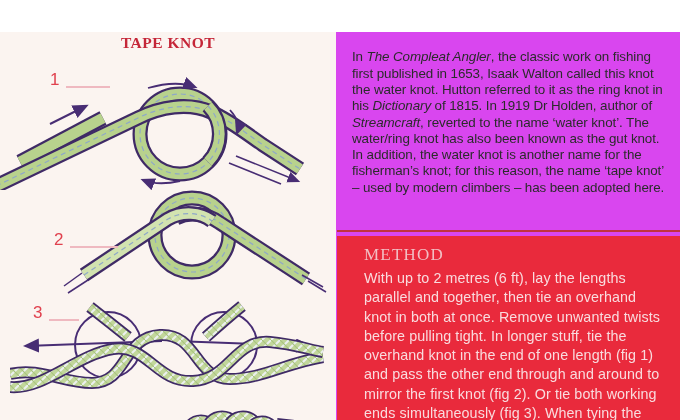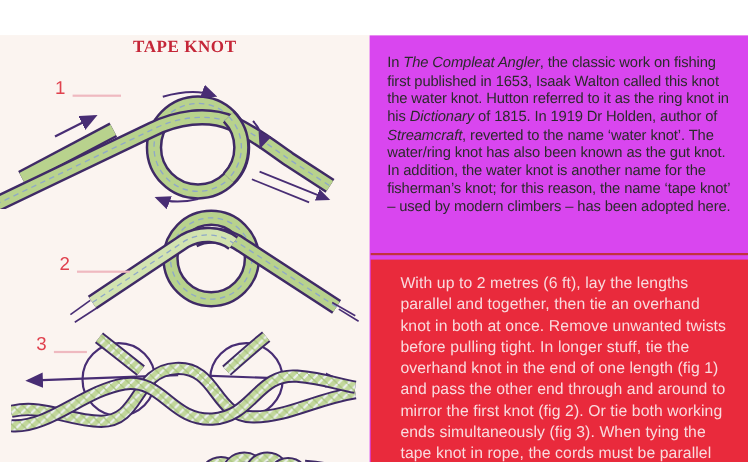--- a/index.html
+++ b/index.html
@@ -182,17 +182,18 @@
 
   </div>
 
   <div id="right-col">
 
     <p class="history-text"><span>In </span><span style="font-style: italic;">The Compleat Angler</span><span>, the classic work on fishing first published in 1653, Isaak Walton called this knot the water knot. Hutton referred to it as the ring knot in his </span><span style="font-style: italic;">Dictionary</span><span> of 1815. In 1919 Dr Holden, author of </span><span style="font-style: italic;">Streamcraft</span><span>, reverted to the name ‘water knot’. The water/ring knot has also been known as the gut knot. In addition, the water knot is another name for the fisherman’s knot; for this reason, the name ‘tape knot’ – used by modern climbers – has been adopted here.</span></p>
 
     <div class="red-rule"></div>
 
     <div class="method-panel">
+      <h2 class="method-heading">METHOD</h2>
       <p class="method-text">With up to 2 metres (6 ft), lay the lengths parallel and together, then tie an overhand knot in both at once. Remove unwanted twists before pulling tight. In longer stuff, tie the overhand knot in the end of one length (fig 1) and pass the other end through and around to mirror the first knot (fig 2). Or tie both working ends simultaneously (fig 3). When tying the tape knot in rope, the cords must be parallel with no cross-overs. With</p>
     </div>
 
   </div>
 </div>
 
 </body></html>

